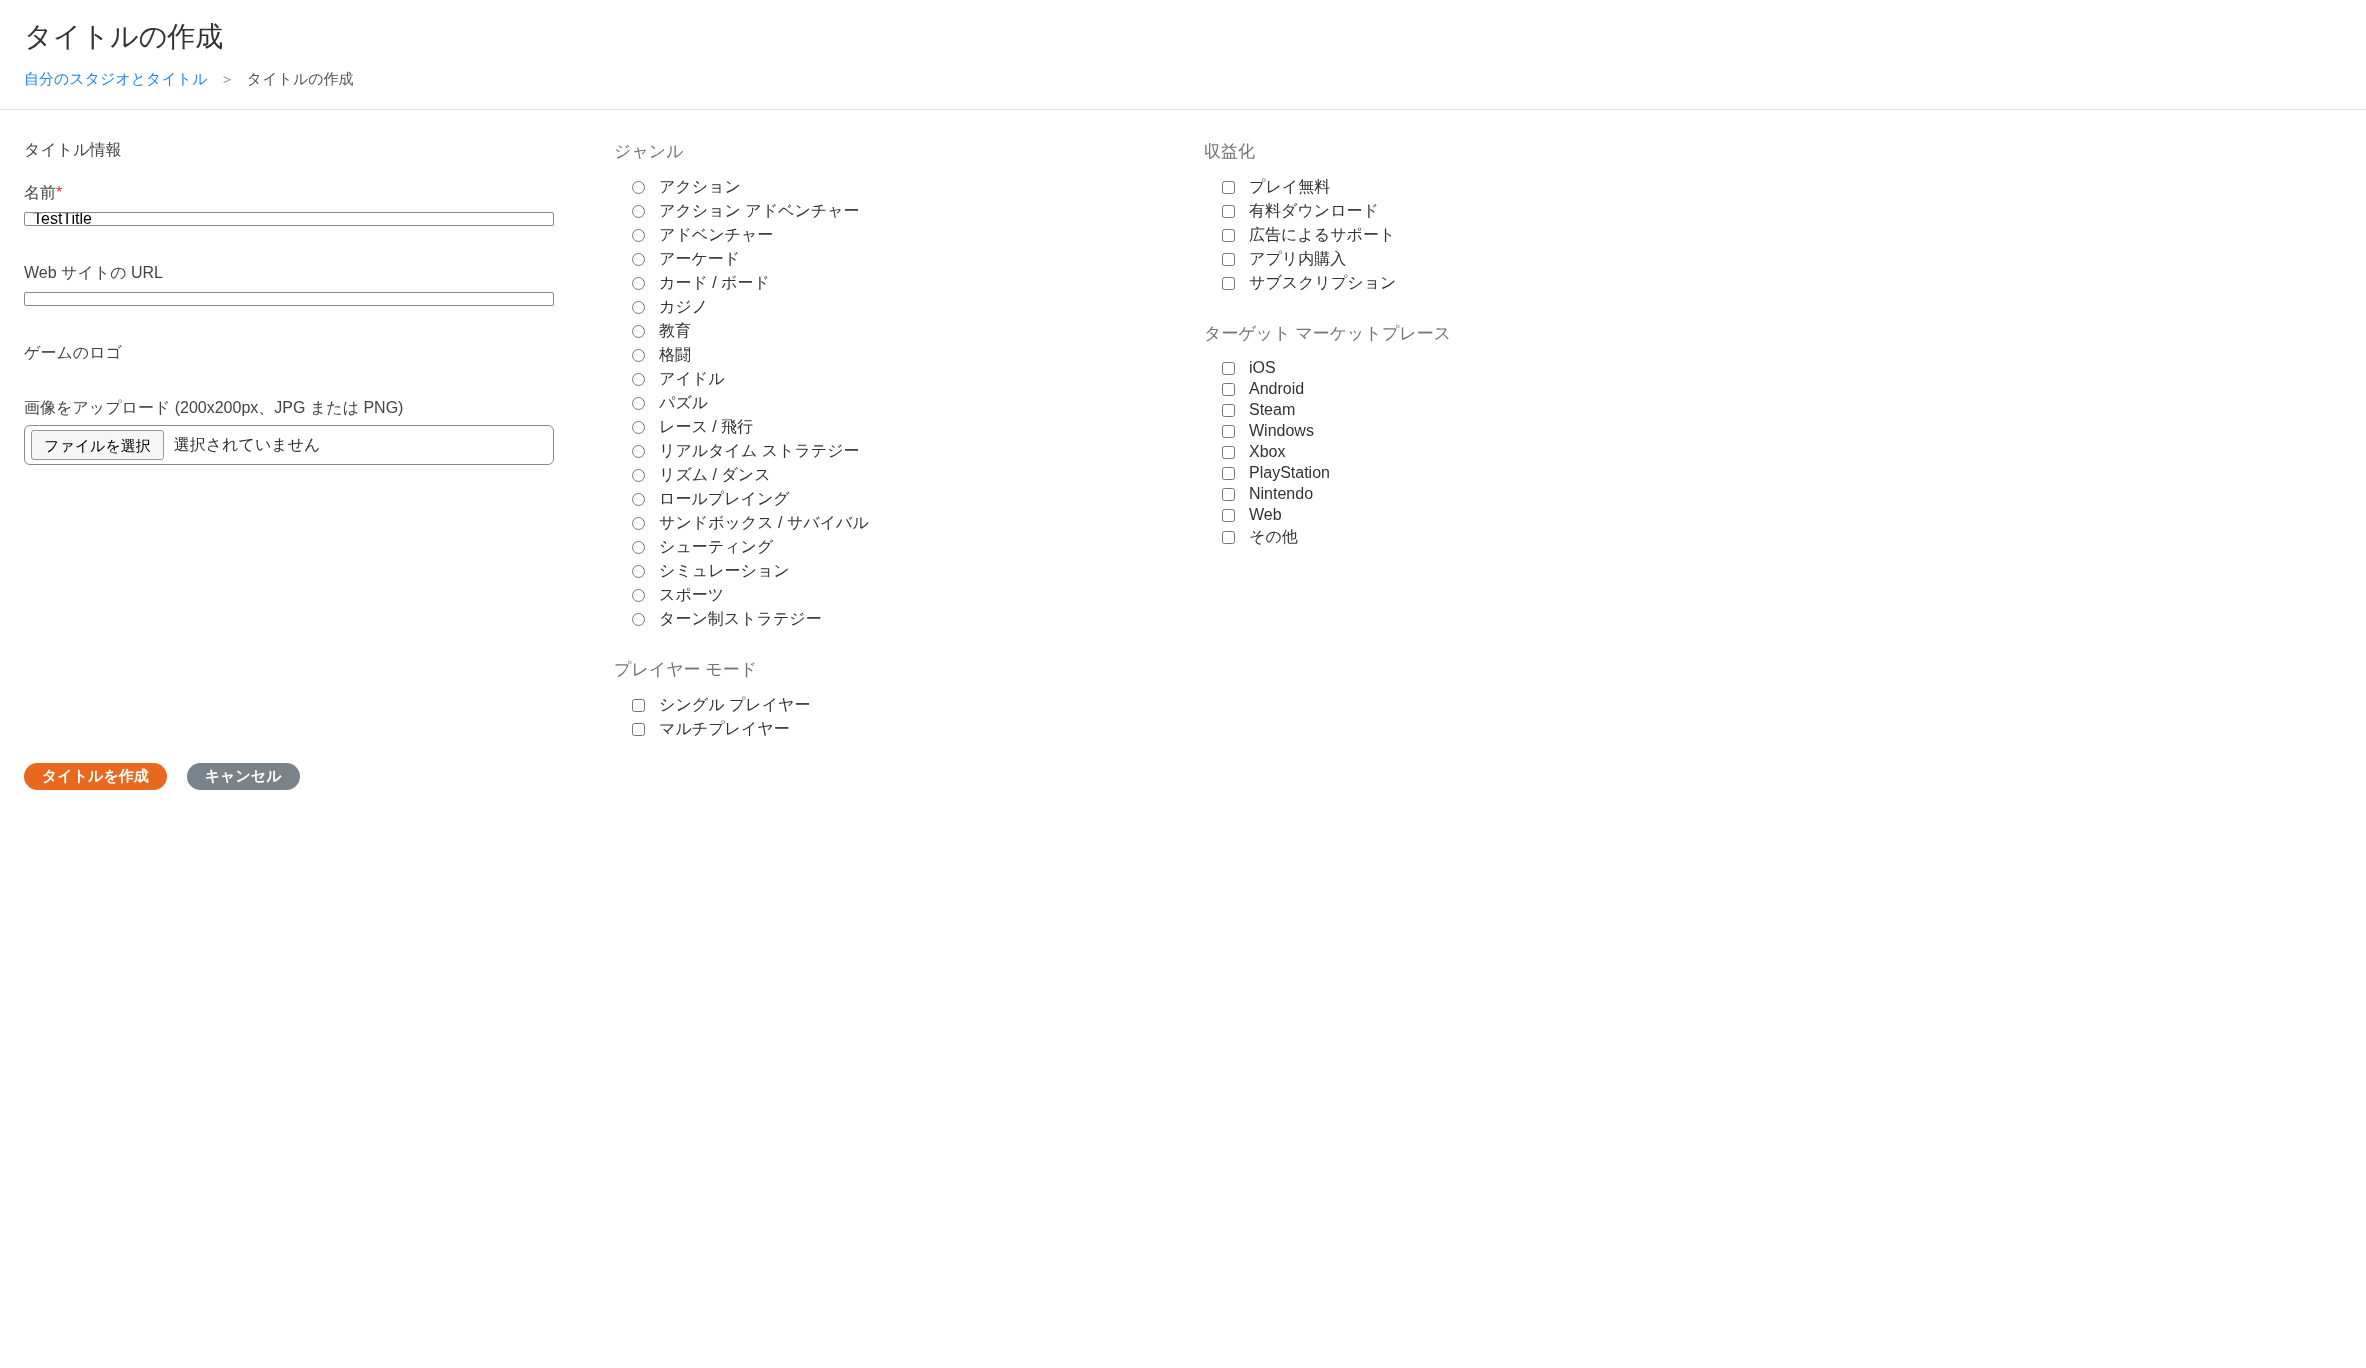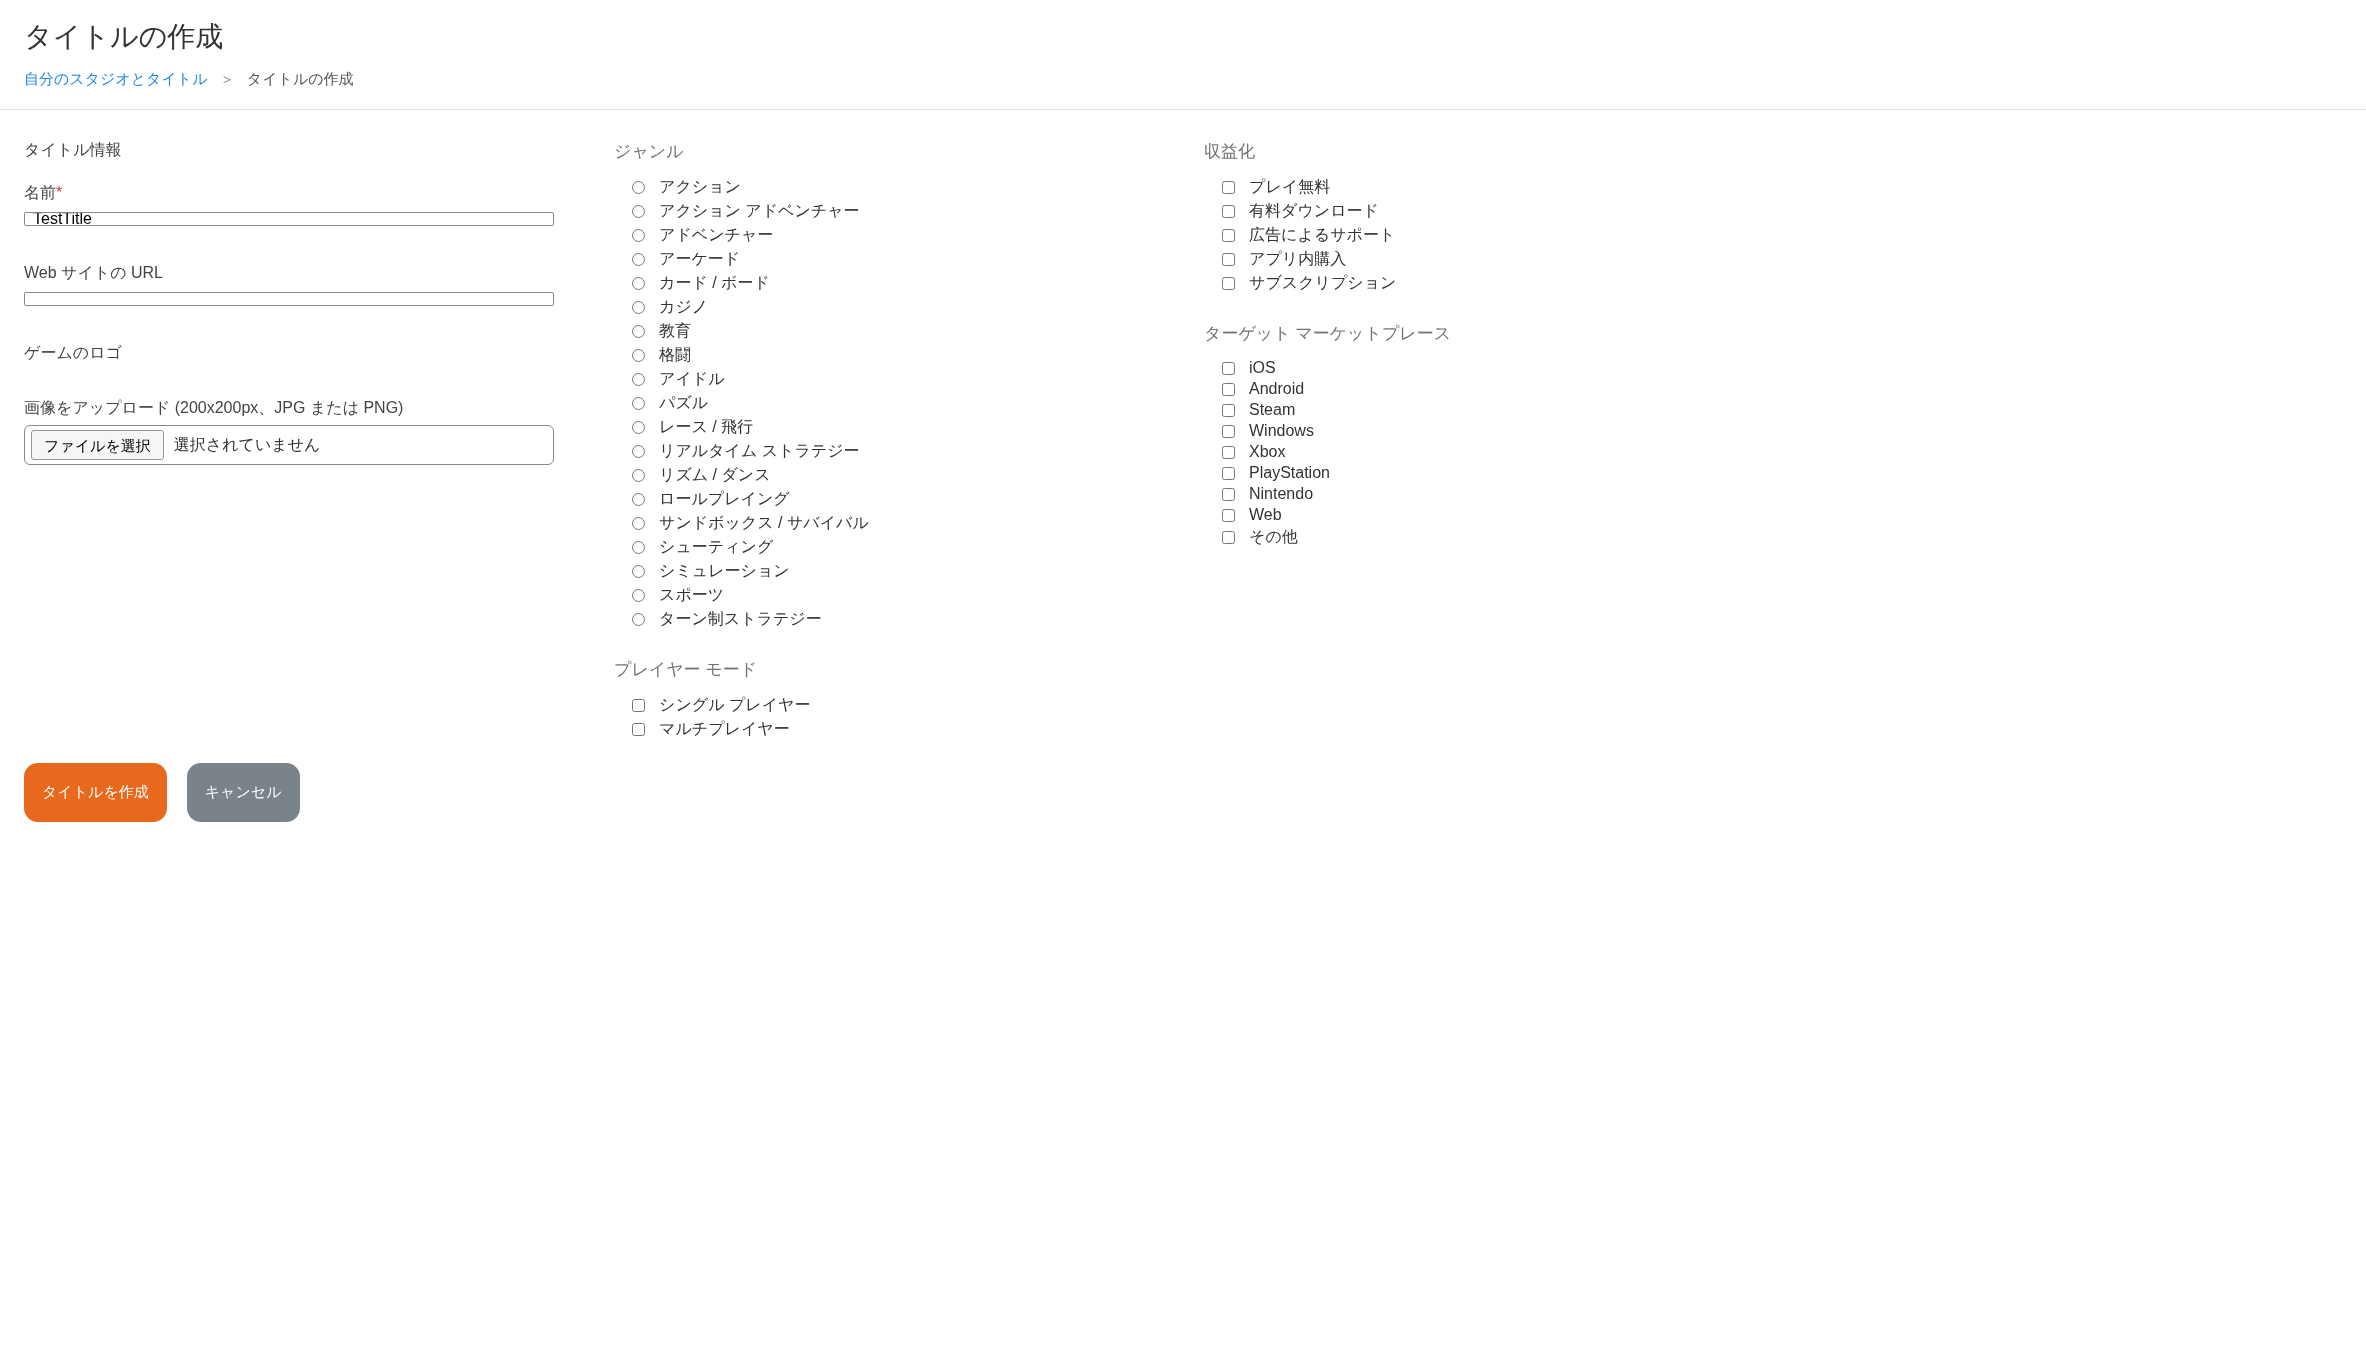--- a/index.html
+++ b/index.html
@@ -130,25 +130,26 @@
       margin-bottom: 14px;
       font-weight: 400;
     }
     .footer-actions {
       padding: 0 24px 24px;
       display: flex;
       gap: 20px;
     }
     .btn {
       border: none;
-      padding: 20px 18px;
+      padding: 4px 18px;
       font-size: 15px;
       border-radius: 14px;
       cursor: pointer;
       color: #fff;
+      font-weight: bold;
     }
     .btn-primary {
       background: #e8681d;
     }
     .btn-secondary {
       background: #7a828a;
     }
     .logo-spacer {
       height: 28px;
     }

